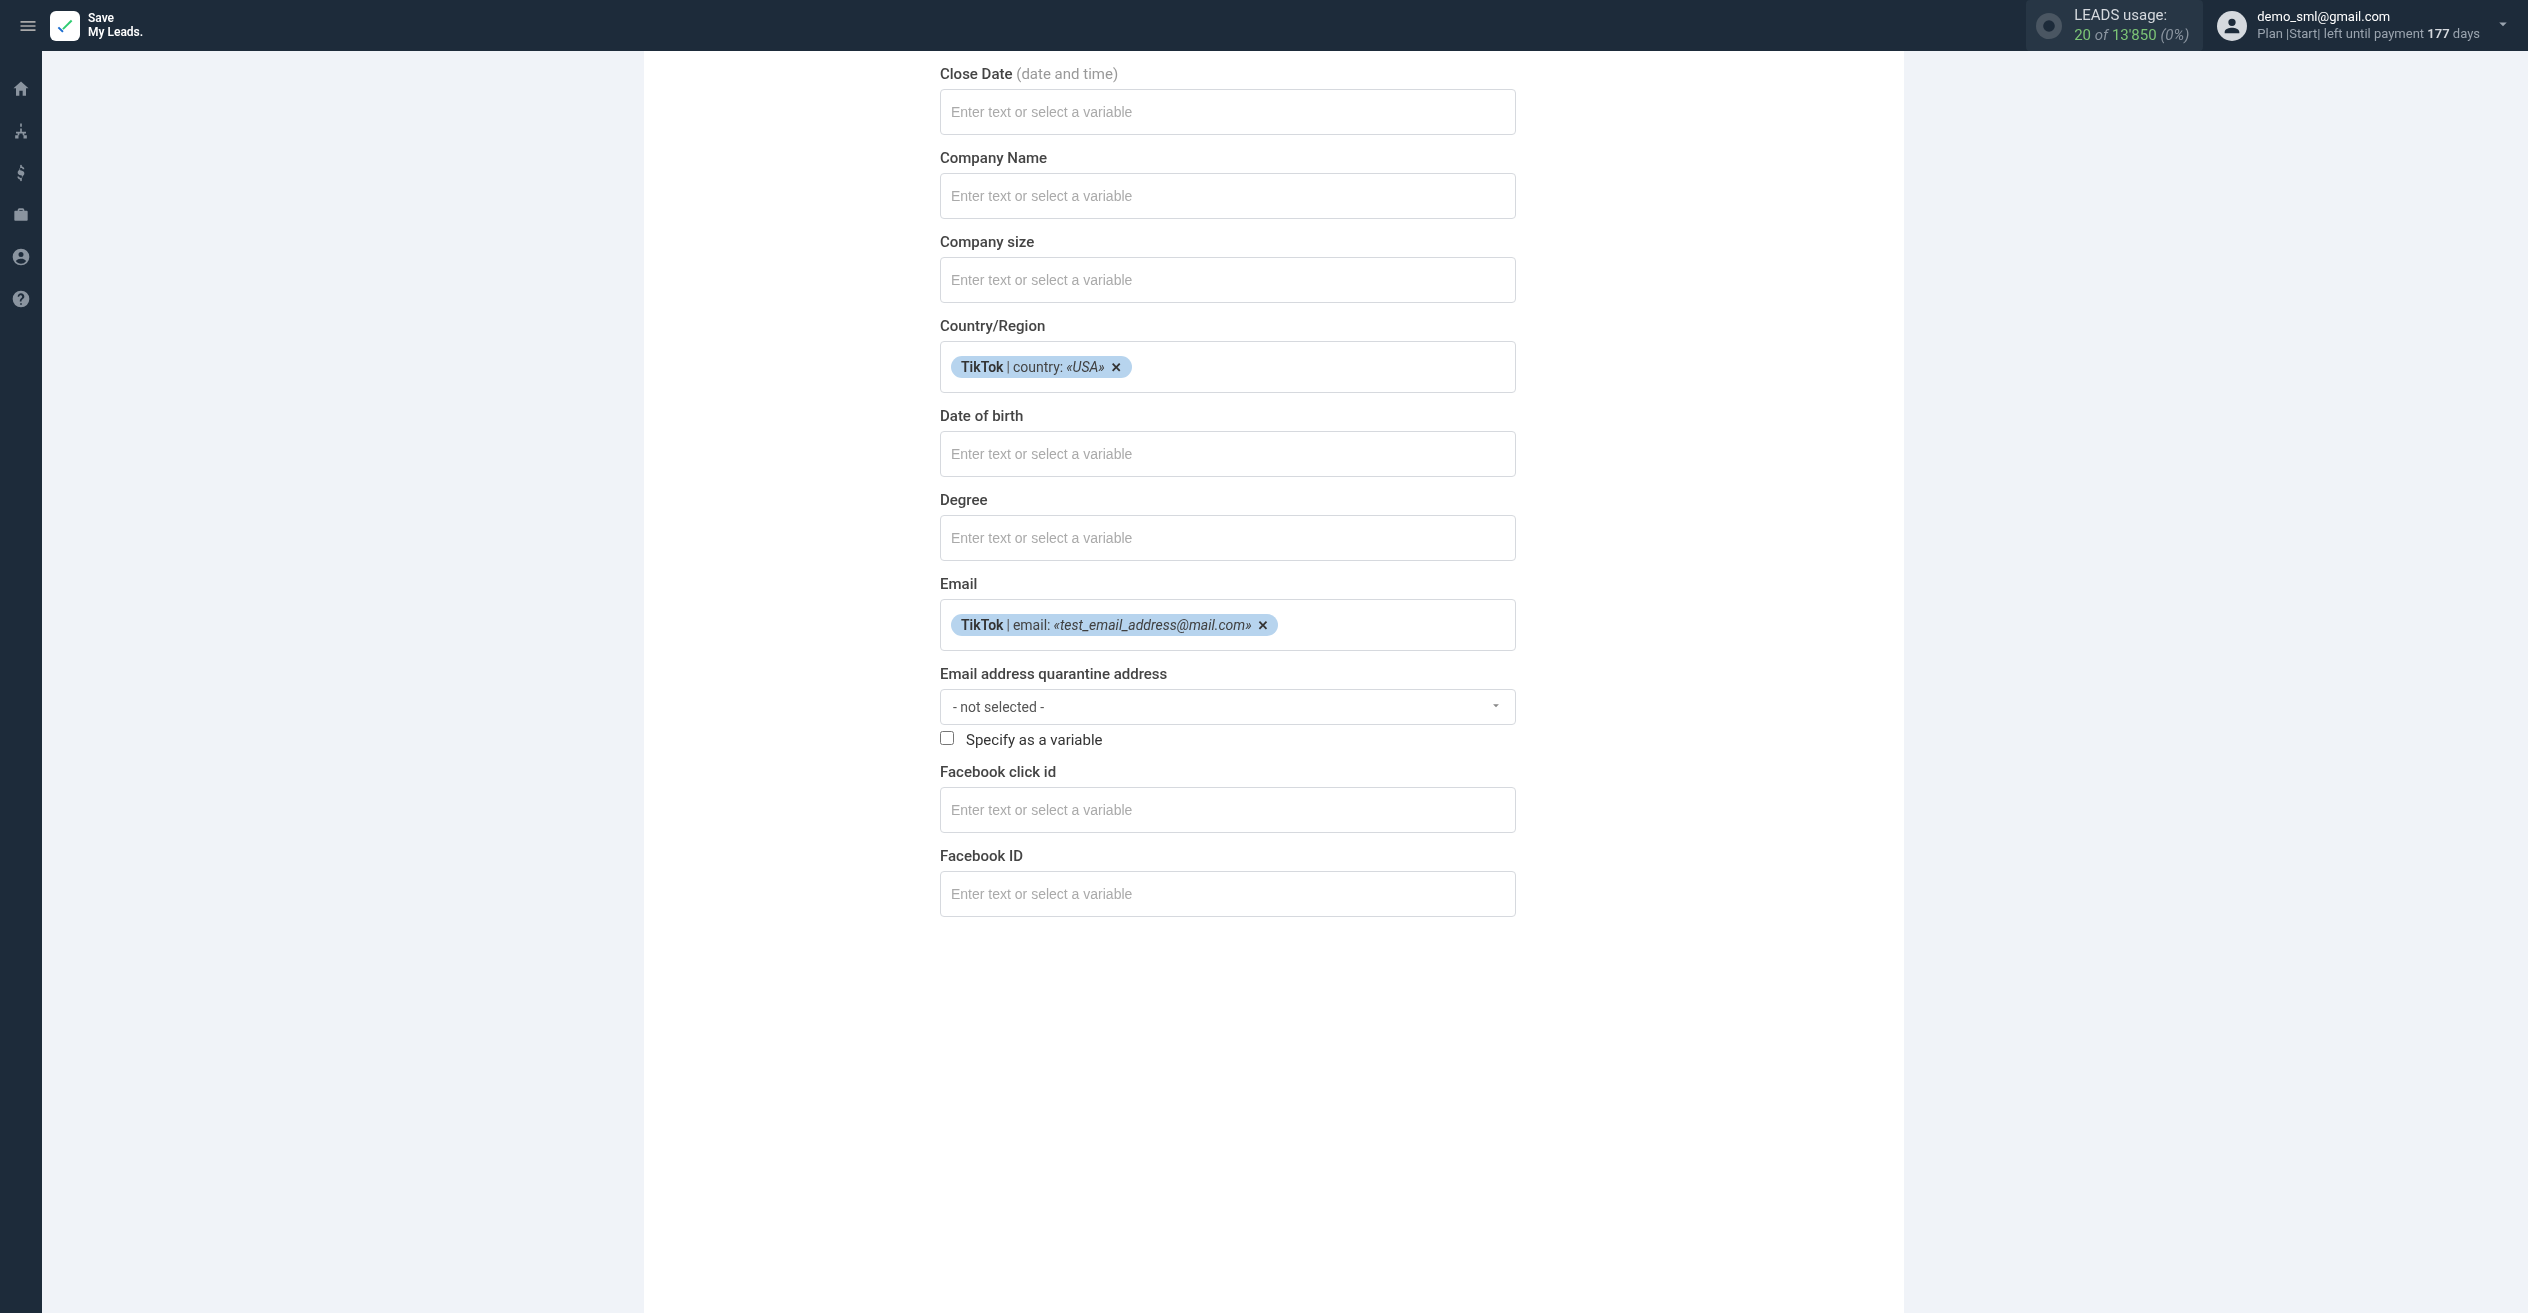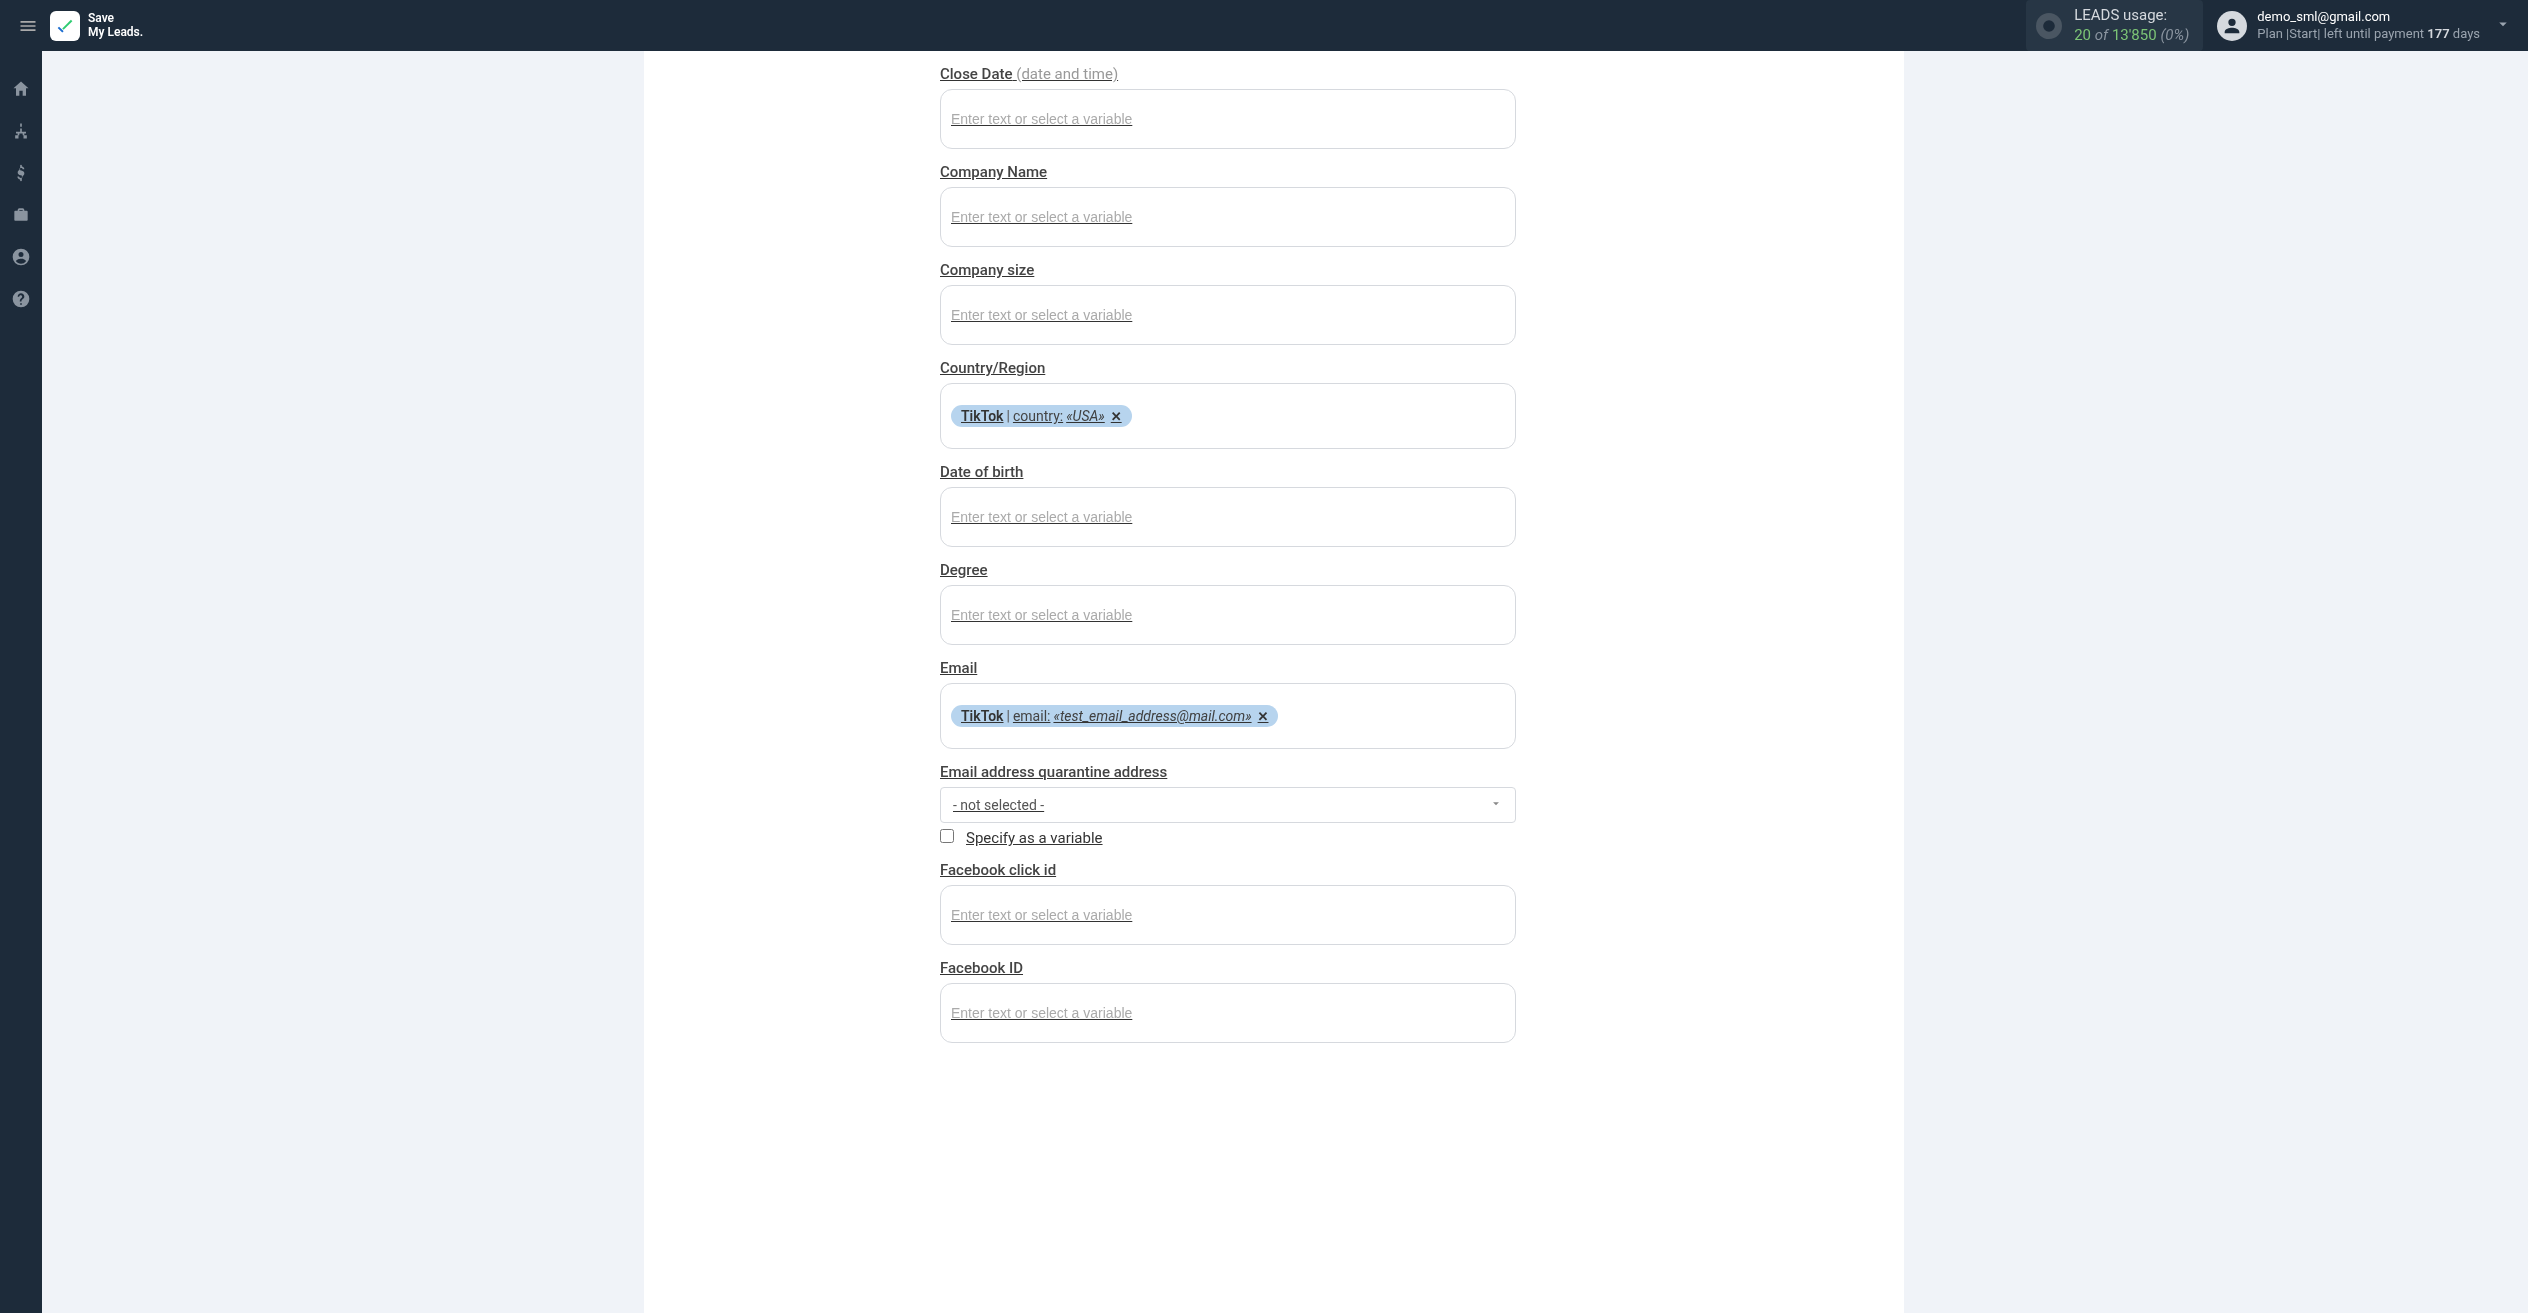--- a/index.html
+++ b/index.html
@@ -84,41 +84,40 @@
 .sb-icon { color: #8a949f; cursor: pointer; }
 .sb-icon svg { width: 20px; height: 20px; display: block; }
 
 
 .main {
   margin-left: 20px;
   margin-top: 51px;
   padding: 0;
   display: flex;
   justify-content: center;
-  text-decoration: underline;
 }
 .panel {
   background: #fff;
   width: 1260px;
   min-height: calc(100vh - 51px);
   padding: 14px 36px 30px 36px;
 }
 .form-col { width: 576px; margin-left: 260px; }
 .fg { margin-bottom: 14px; }
 .fg-label {
   font-size: 15px; color: #444; font-weight: 500;
   margin-bottom: 6px; display: block;
 }
 .fg-label .hint { color: #999; font-weight: 400; }
 .inputlike {
   width: 100%;
   border: 1px solid #d6d9de;
-  border-radius: 12px;
+  border-radius: 4px;
   min-height: 36px;
-  padding: 21px 10px;
+  padding: 14px 10px;
   display: flex; align-items: center; flex-wrap: wrap; gap: 6px;
   font-size: 14px;
   cursor: text;
 }
 .inputlike input {
   border: 0; outline: 0; flex: 1; font-size: 14px; min-width: 40px;
   background: transparent;
 }
 .inputlike input::placeholder { color: #aaa; }
 .chip {

